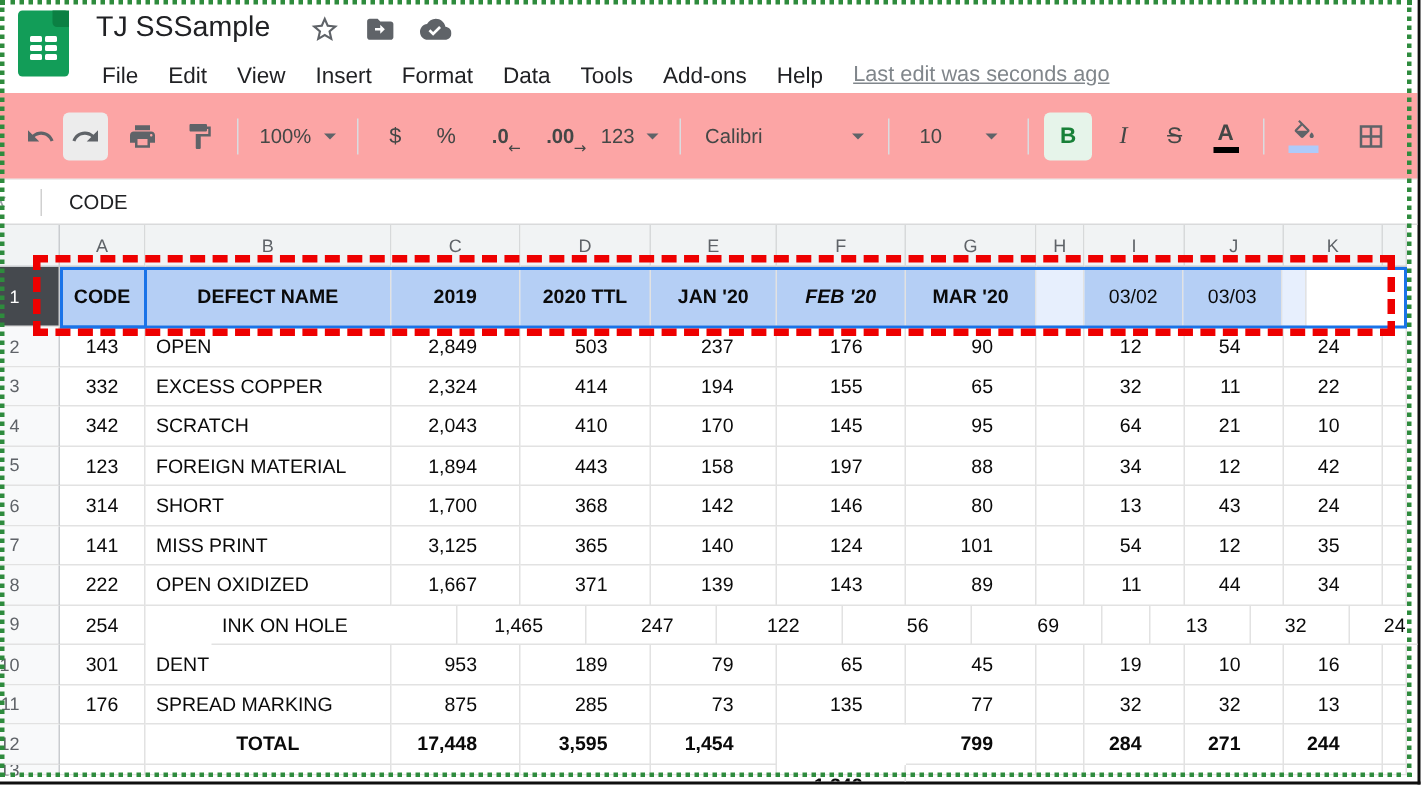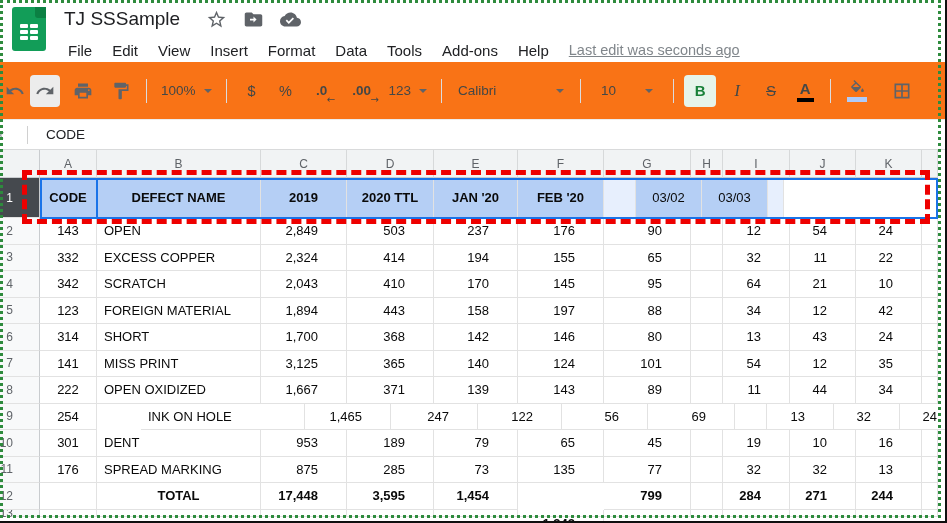--- a/index.html
+++ b/index.html
@@ -24,22 +24,22 @@
   .doc-title { font-size:19px; color:#202124; margin-right:26px; }
   .title-icon { width:22px; height:22px; color:#5f6368; margin-right:15px; display:flex; align-items:center; }
   .title-icon svg { width:21px; height:21px; fill:currentColor; }
 
   .menu-row { position:absolute; left:58px; top:39px; display:flex; align-items:center; height:22px; }
   .menus { display:flex;align-items:center; }
   .menu-item { font-size:15px; color:#202124; padding:0 10px; cursor:default; }
   .last-edit { font-size:14.5px; color:#80868b; text-decoration:underline; margin-left:10px; }
 
   
-  .toolbar { position:absolute; top:62px; left:0; width:100%; height:58px; background:#f97316;
-    border-bottom:1px solid #ececec; display:flex; align-items:center; }
+  .toolbar { position:absolute; top:62px; left:0; width:100%; height:58px; background:#fca5a5;
+    border-bottom:1px solid #ececec; display:flex; align-items:center; padding-left:12px; }
   .tb-btn { height:32px; min-width:30px; padding:0 4px; display:flex; align-items:center; justify-content:center;
     border-radius:4px; color:#5f6368; }
   .tb-btn svg { width:20px; height:20px; fill:currentColor; }
   .tb-btn.hover-bg { background:#ececec; }
   .tb-divider { width:1px; height:24px; background:#dadce0; margin:0 10px; }
   .tb-text { font-size:13.5px; color:#444746; }
   .caret { width:0; height:0; border-left:4px solid transparent; border-right:4px solid transparent;
     border-top:4.5px solid #5f6368; margin-left:8px; }
   .money { font-size:14.5px; color:#444746; }
   .dec { position:relative; font-size:13.5px; font-weight:bold; color:#444746; }
@@ -241,21 +241,22 @@
     <div id="sheet-rows">
         <div class="row header-row">
           <div class="row-header selected">
             <span class="num">1</span>
           </div>
           <div class="cell c-center bold hl" style="width: 57px;">CODE</div>
           <div class="cell c-center bold hl" style="width: 164px;">DEFECT NAME</div>
           <div class="cell c-center bold hl" style="width: 86px;">2019</div>
           <div class="cell c-center bold hl" style="width: 87px;">2020 TTL</div>
           <div class="cell c-center bold hl" style="width: 84px;">JAN '20</div>
-          <div class="cell c-center bold hl" style="width: 86px;">FEB '20</div>
+          <div class="cell c-center bold hl" style="width: 86px; font-style: italic;">FEB '20</div>
+          <div class="cell c-center bold hl" style="width: 87px;">MAR '20</div>
           <div class="cell c-center hl-light" style="width: 32px;"></div>
           <div class="cell c-center hl" style="width: 66px;">03/02</div>
           <div class="cell c-center hl" style="width: 66px;">03/03</div>
           <div class="cell c-center hl-light" style="width: 16px;"></div>
         </div>
         <div class="row">
           <div class="row-header">
             <span class="num">2</span>
           </div>
           <div class="cell c-center" style="width: 57px;">143</div>

